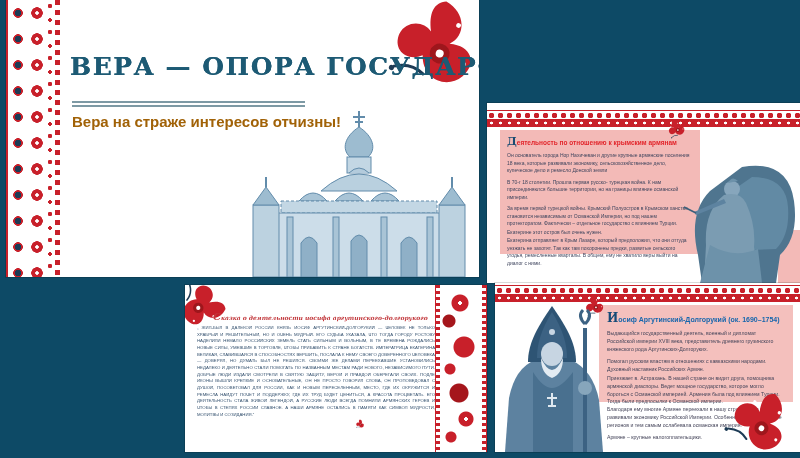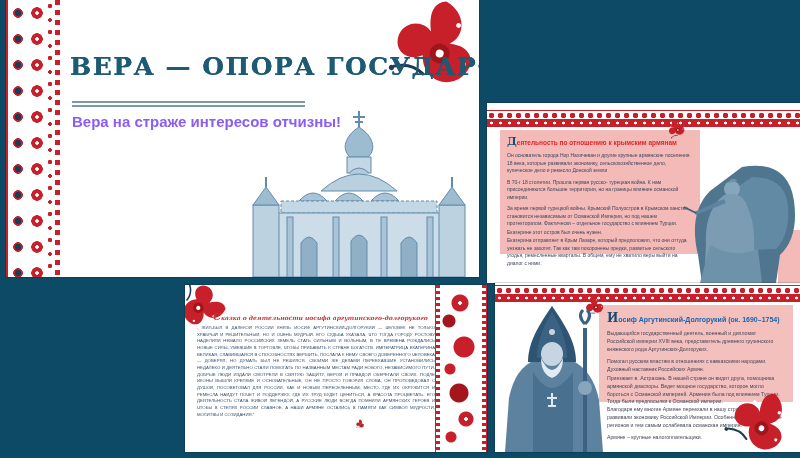--- a/index.html
+++ b/index.html
@@ -31,21 +31,21 @@
     position:absolute;left:64px;top:52px;width:404px;
     font-family:"DejaVu Serif", serif;font-weight:bold;font-size:25px;
     letter-spacing:1.5px;color:#1d5a74;white-space:nowrap;
     text-shadow:0 0 .5px #1d5a74;
   }
   .title-divider{
     position:absolute;left:66px;top:101px;width:233px;height:2px;
     border-top:2px solid #7d99a4;border-bottom:2px solid #7d99a4;
   }
   .subtitle{
-    position:absolute;left:66px;top:113px;font-size:15px;font-weight:bold;color:#8b5cf6;
+    position:absolute;left:66px;top:113px;font-size:15px;font-weight:bold;color:#a16207;
   }
   
   .h-band{
     height:16px;width:100%;
     background-color:#fff;
     background-image:
       radial-gradient(circle at 4.5px 12px, #ffffff 1.3px, rgba(0,0,0,0) 1.6px),
       radial-gradient(circle at 4.5px 4.5px, #c8202a 2.6px, rgba(0,0,0,0) 3px),
       linear-gradient(#ffffff 0 8px, #c8202a 8px 100%);
     background-size:9px 16px,9px 16px,100% 100%;

